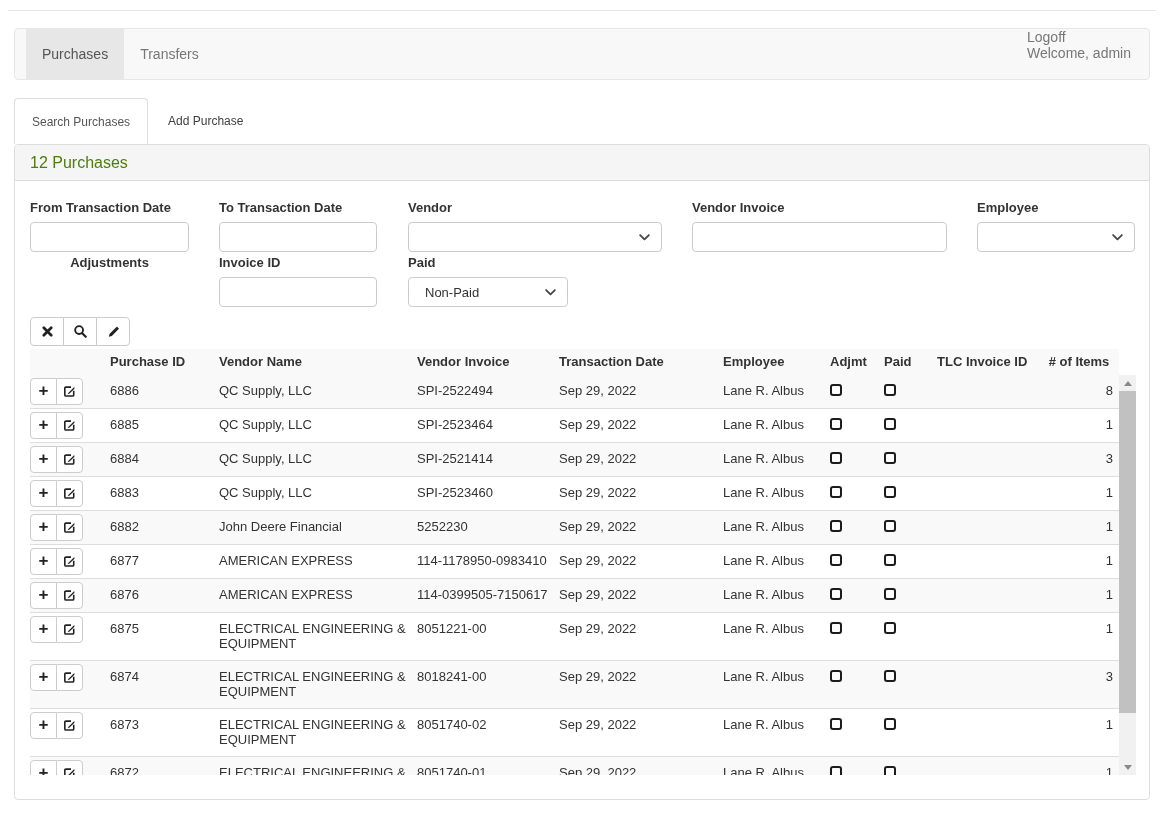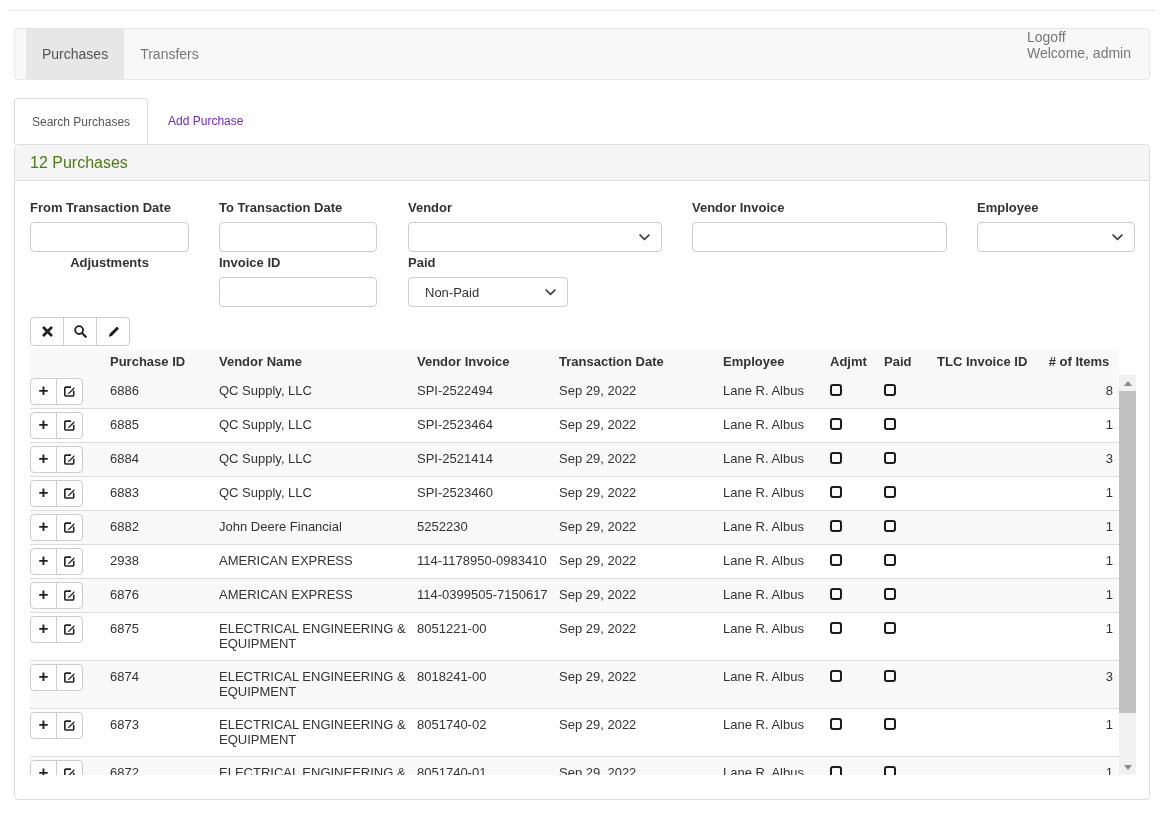--- a/index.html
+++ b/index.html
@@ -28,21 +28,21 @@
   
   .tabs { position:absolute; left:14px; top:98px; height:46px; display:flex; }
   .tab {
     height:46px; padding:0 17px; display:flex; align-items:center;
     font-size:12px; cursor:pointer; white-space:nowrap;
   }
   .tab.active {
     background:#fff; color:#555; border:1px solid #ddd; border-bottom:none;
     border-radius:4px 4px 0 0;
   }
-  .tab.link { color:#6d28d9; margin-left:3px; }
+  .tab.link { color:#404040; margin-left:3px; }
 
   
   .panel {
     position:absolute; left:14px; right:14px; top:144px; height:656px;
     border:1px solid #ddd; border-radius:4px; background:#fff;
   }
   .panel-heading {
     height:36px; background:#f5f5f5; border-bottom:1px solid #ddd;
     border-radius:3px 3px 0 0; display:flex; align-items:center;
     padding:0 15px; font-size:16px; color:#4d7c0f;
@@ -427,21 +427,21 @@
         <div class="rbtn">
           <span>
             <svg class="icon-svg" width="15" height="15" viewBox="0 0 16 16">
                           <path d="M9.6 3.3 H4.2 c-.7 0-1.2.5-1.2 1.2 v7.1 c0 .7.5 1.2 1.2 1.2 h7.1 c.7 0 1.2-.5 1.2-1.2 V7.2" fill="none" stroke="#222" stroke-width="1.7"></path>
                           <path d="M6.9 9.3 L13.1 3.1 l.2 1.9 -5.2 5.2 -2.1.6 z" fill="#222"></path>
                         </svg>
           </span>
         </div>
       </div>
     </td>
-    <td>2938</td>
+    <td>6877</td>
     <td>AMERICAN EXPRESS</td>
     <td>114-1178950-0983410</td>
     <td>Sep 29, 2022</td>
     <td>Lane R. Albus</td>
     <td>
                   <div class="checkbox"></div>
                 </td>
     <td>
                   <div class="checkbox"></div>
                 </td>

